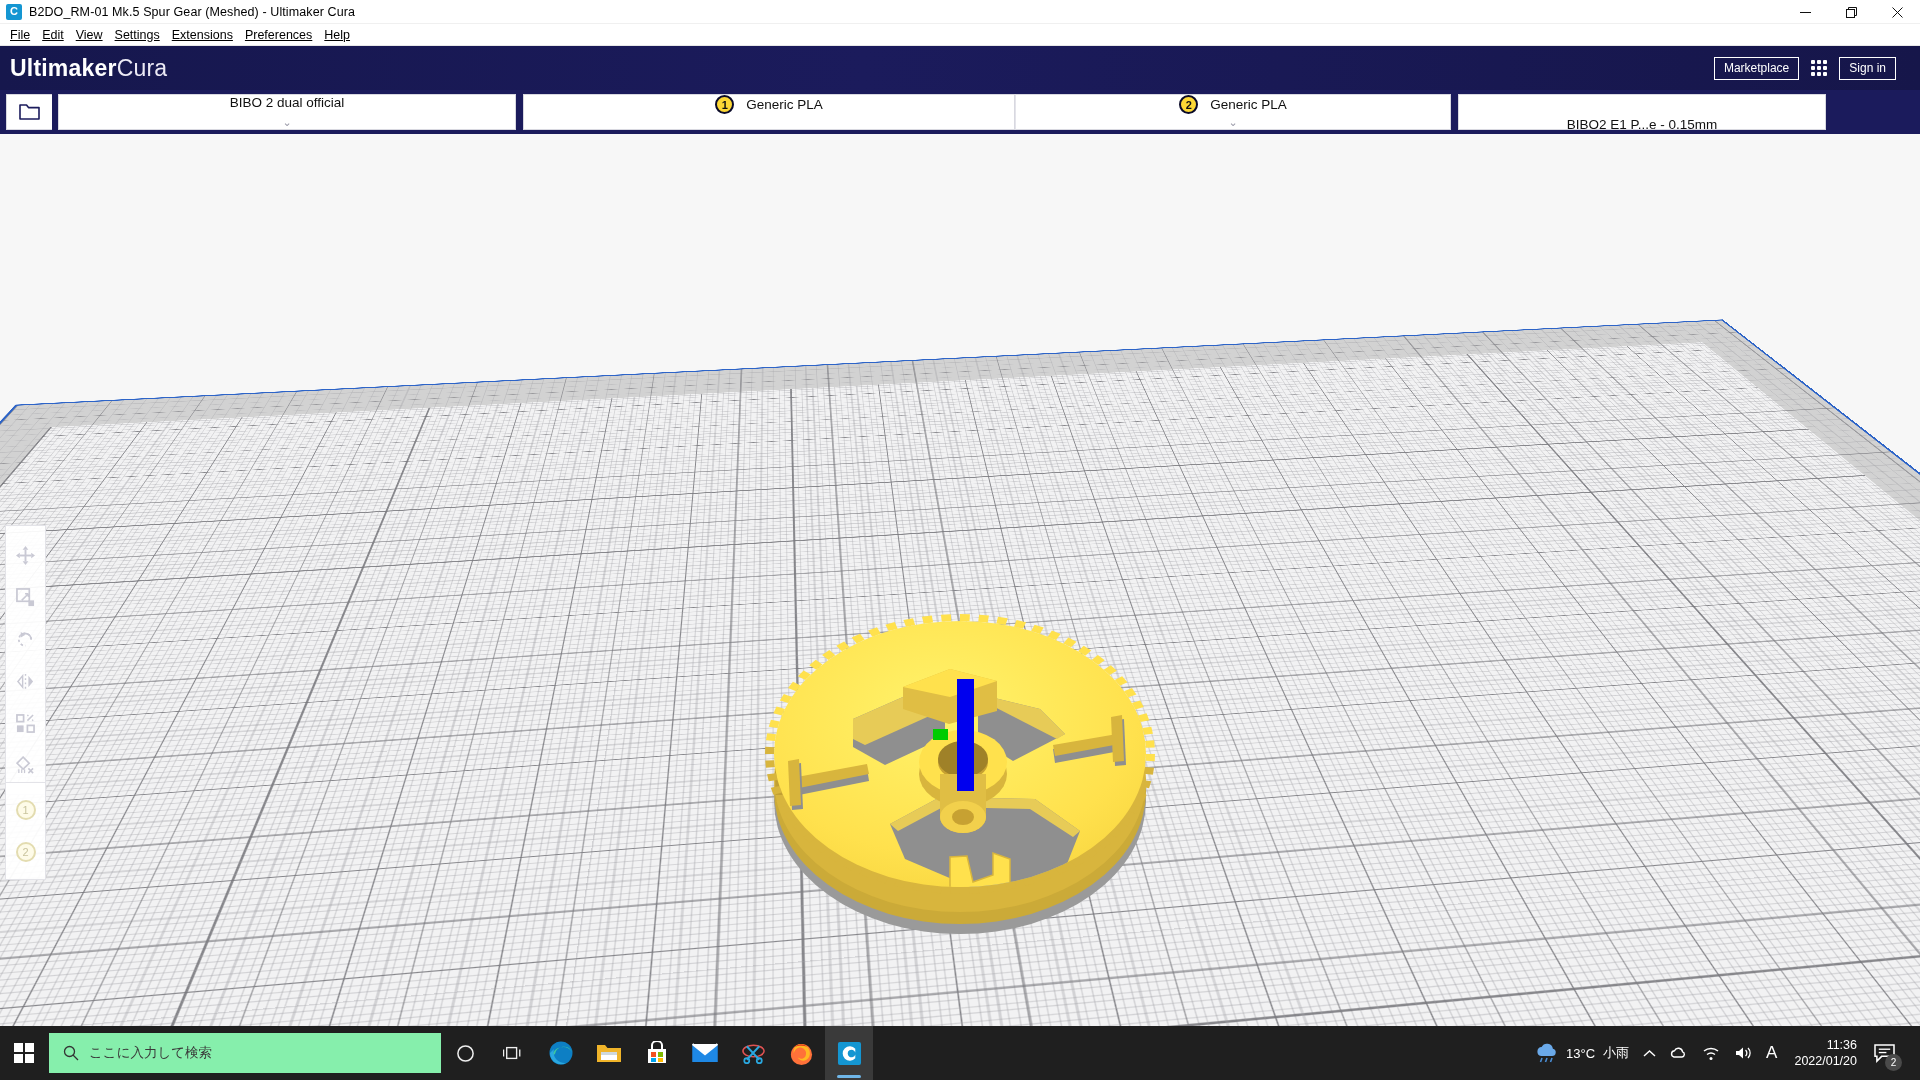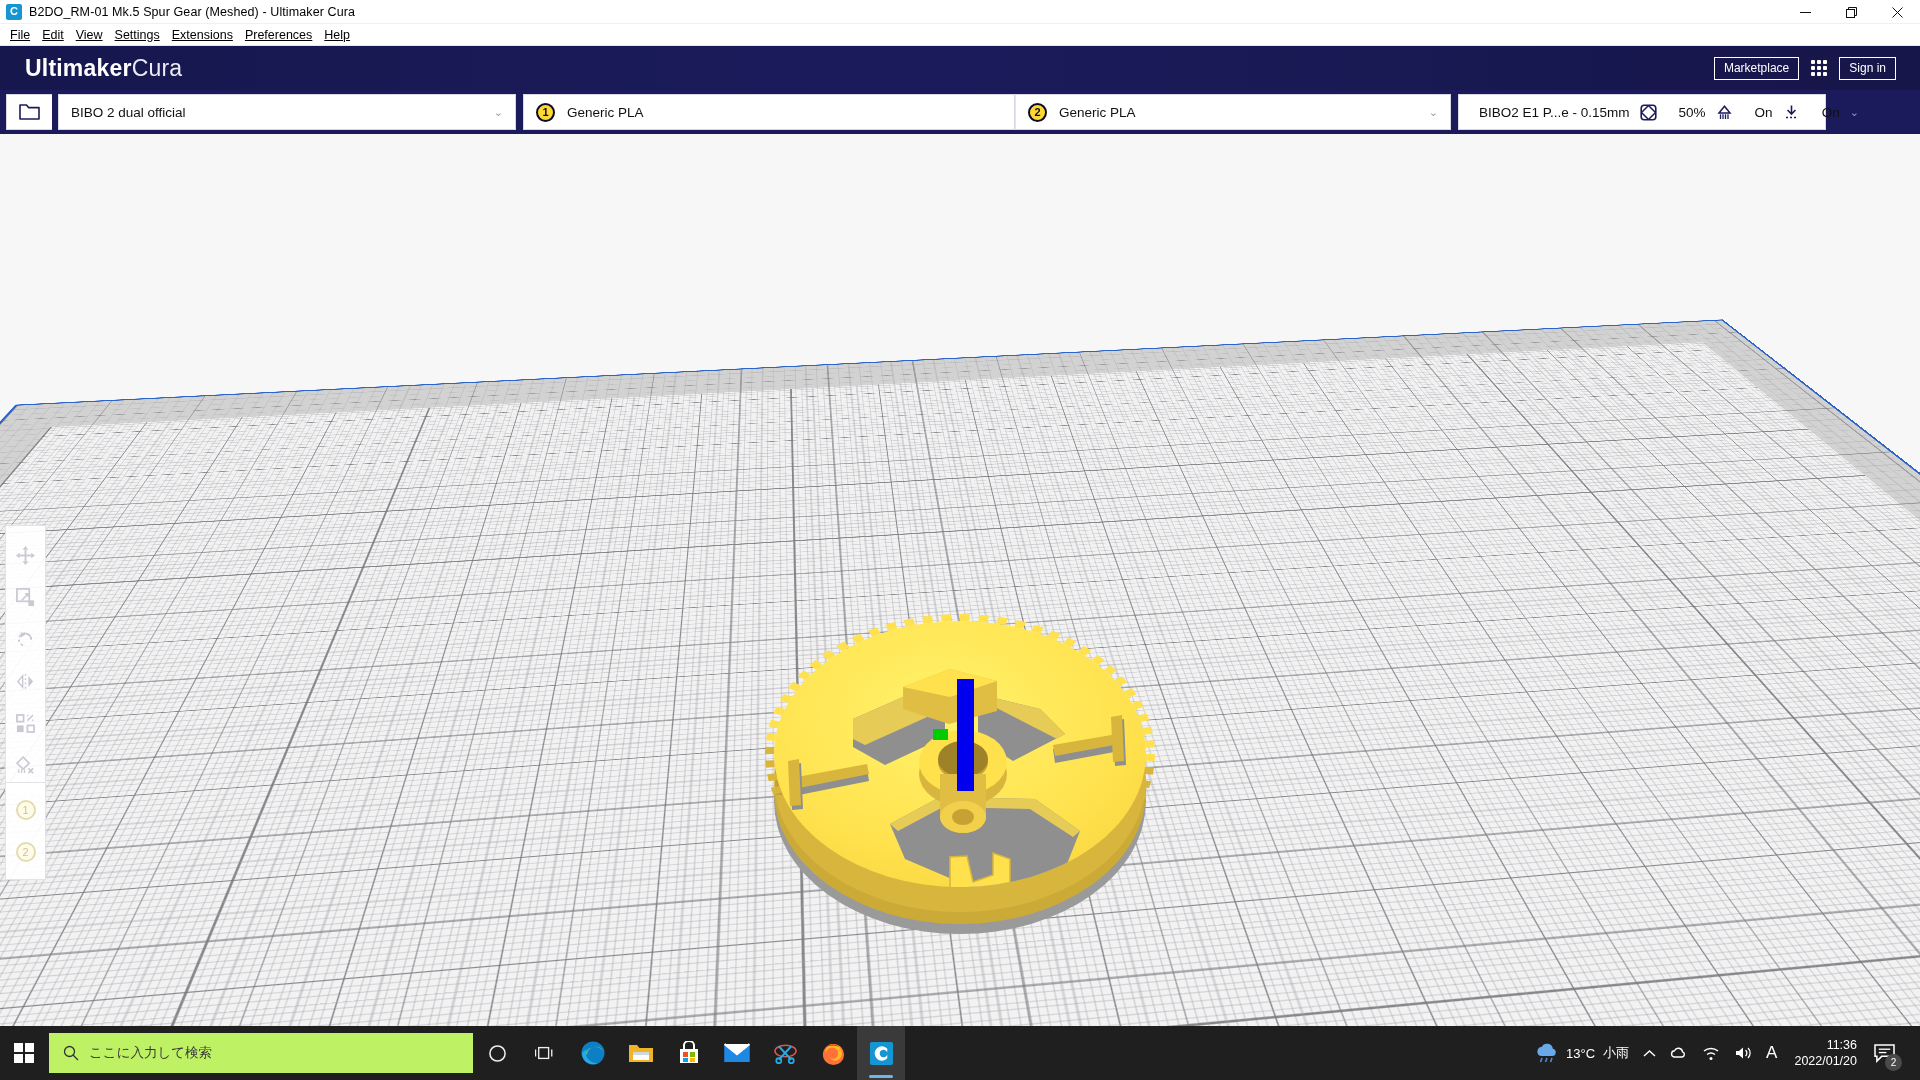--- a/index.html
+++ b/index.html
@@ -39,21 +39,21 @@
   .menu-item {
     font-size: 12.5px; color: #000; padding: 2px 6px; line-height: 16px;
   }
   .menu-item u { text-decoration: underline; }
 
   
   #cura-header {
     height: 44px; background: linear-gradient(90deg,#16174d 0%,#1b1b5c 45%,#16164a 100%);
     display: flex; align-items: center; position: relative;
   }
-  #brand { margin-left: 25px; font-size: 23px; color: #fff; letter-spacing: .2px; }
+  #brand { margin-left: 10px; font-size: 23px; color: #fff; letter-spacing: .2px; }
   #brand b { font-weight: bold; }
   #brand span { font-weight: 300; color: #eceaf5; }
   #main-tabs {
     position: absolute; left: 50%; transform: translateX(-50%);
     display: flex; height: 44px; align-items: flex-end;
   }
   .main-tab {
     font-size: 13px; letter-spacing: .9px; color: #dcdbe8;
     padding: 0 22px; height: 28px; line-height: 28px;
     display: flex; align-items: center; justify-content: center;
@@ -68,20 +68,21 @@
   #grid-icon i { width: 4px; height: 4px; background: #fff; display: block; border-radius: 1px; }
 
   
   #configbar {
     height: 44px; background: #1b1b5c; display: flex; align-items: center;
     padding: 0 6px; gap: 0;
   }
   .cfg-box {
     height: 36px; background: #fff; display: flex; align-items: center;
     border: 1px solid #d8d8e0;
+    flex-direction: column;
   }
   #open-file-btn { width: 46px; justify-content: center; border-right: none; }
   #printer-select { width: 458px; padding: 0 12px; justify-content: space-between; margin-left: 6px; }
   #printer-select .lbl { font-size: 13.5px; color: #111; }
   .chev { color: #9a9aa8; font-size: 11px; }
   .mat-box { padding: 0 12px; display: flex; align-items: center; justify-content: space-between; }
   #mat1 { width: 492px; margin-left: 7px; }
   #mat2 { width: 436px; border-left: 1px solid #e4e4ea; }
   .mat-inner { display: flex; align-items: center; gap: 12px; }
   .extruder-num {
@@ -157,21 +158,21 @@
     font-size: 13.5px; display: flex; align-items: center; justify-content: center;
   }
 
   
   #taskbar {
     position: absolute; left: 0; bottom: 0; width: 1920px; height: 54px;
     background: #1f1f1f; display: flex; align-items: center;
   }
   #start-btn { width: 48px; height: 54px; display: flex; align-items: center; justify-content: center; }
   #tb-search {
-    width: 424px; height: 40px; background: #bef264; display: flex; align-items: center;
+    width: 392px; height: 40px; background: #86efac; display: flex; align-items: center;
     gap: 10px; padding: 0 14px; margin-left: 1px;
   }
   #tb-search .ph { font-size: 13.5px; color: #3a3a3a; }
   .tb-icon { width: 48px; height: 54px; display: flex; align-items: center; justify-content: center; position: relative; }
   .tb-icon.active { background: #3a3a3a; }
   .tb-icon .underline { position: absolute; bottom: 2px; left: 12px; width: 24px; height: 3px; background: #6fb6e8; border-radius: 2px; }
   #tray { margin-left: auto; display: flex; align-items: center; gap: 0; padding-right: 13px; color: #fff; }
   .tray-item { display: flex; align-items: center; height: 54px; padding: 0 7px; font-size: 13px; color: #fff; }
   #tray-clock { display: flex; flex-direction: column; align-items: flex-end; line-height: 16px; font-size: 12.5px; padding: 0 10px; }
   #notif-badge {

